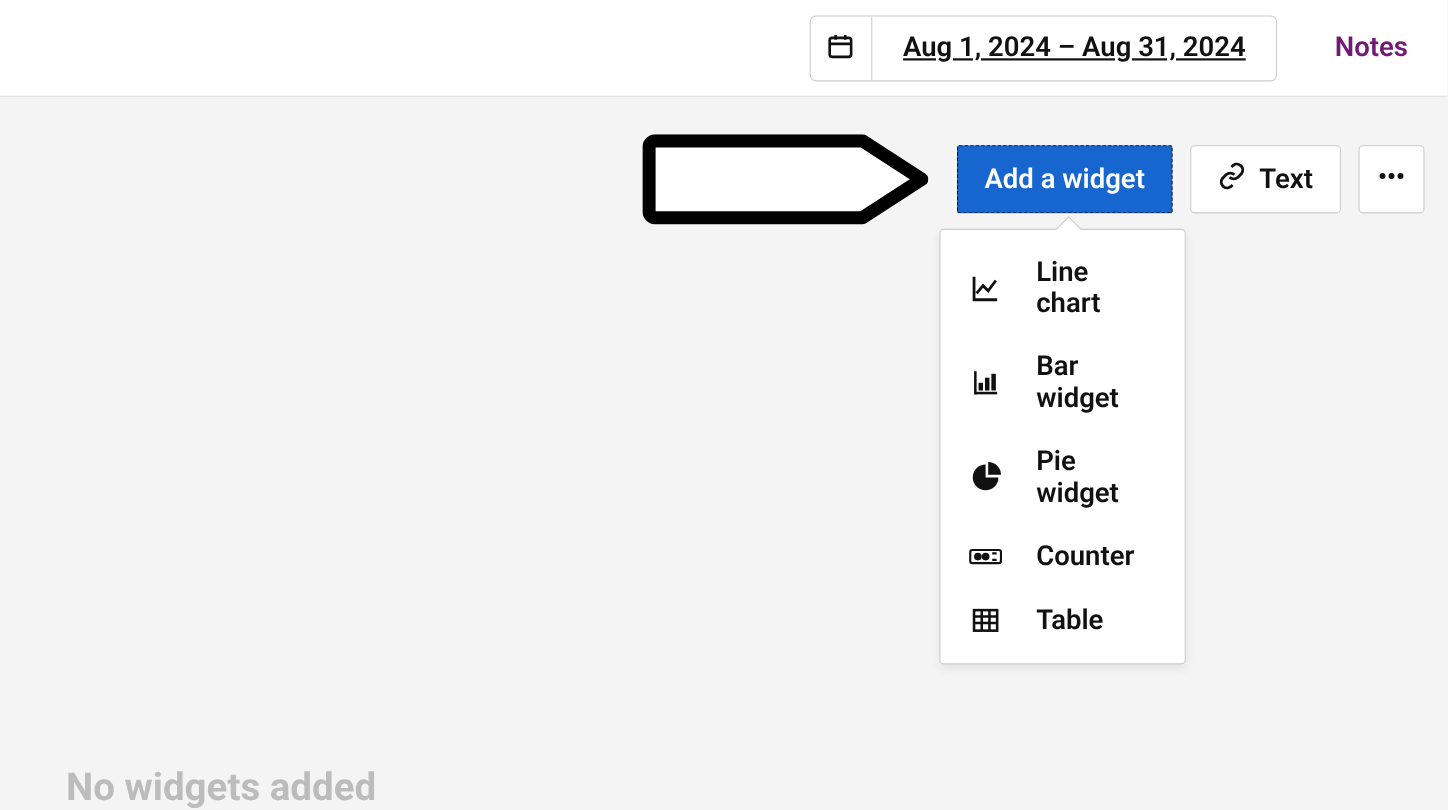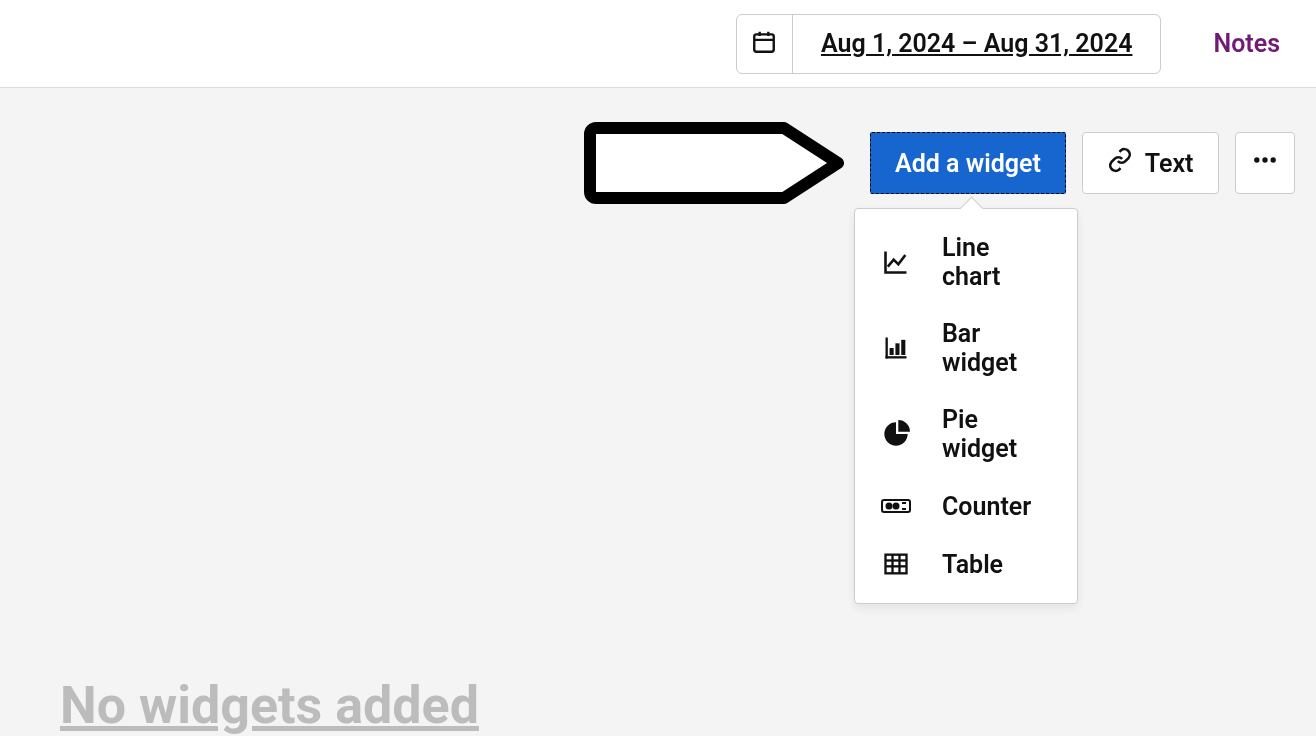--- a/index.html
+++ b/index.html
@@ -141,24 +141,23 @@
     display: flex;
     align-items: center;
     justify-content: center;
     flex-shrink: 0;
   }
 
   .empty-state {
     position: absolute;
     left: 60px;
     bottom: 0;
-    font-size: 52px;
+    font-size: 35px;
     font-weight: 700;
     color: #bcbcbc;
-    text-decoration: underline;
   }
 </style>
 </head>
 <body>
 
 <div class="topbar">
   <div class="date-range">
     <div class="cal-btn">
       <span>
         <svg width="26" height="26" viewBox="0 0 24 24" fill="none" stroke="#111" stroke-width="2.2">

